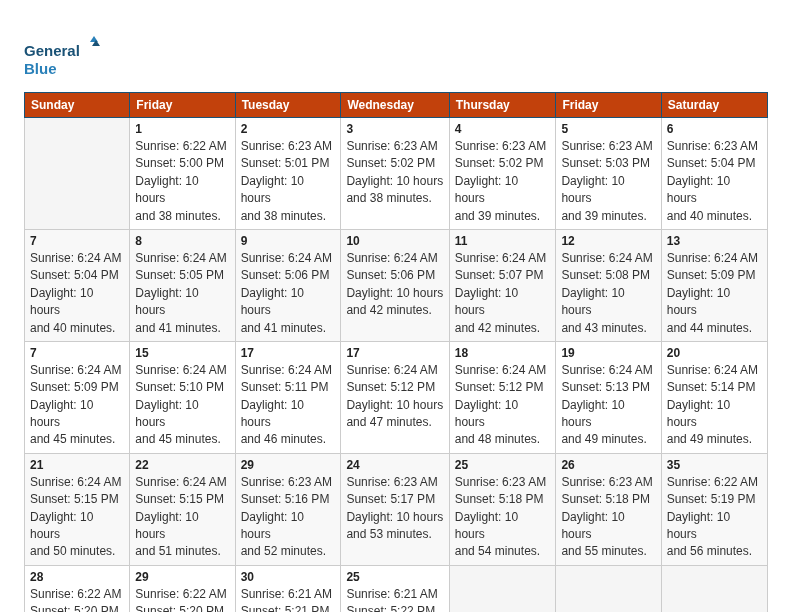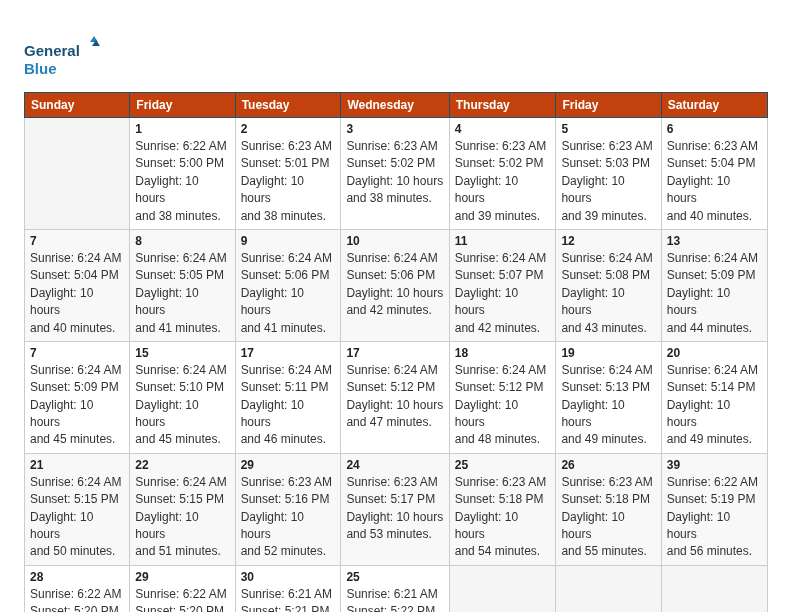--- a/index.html
+++ b/index.html
@@ -225,21 +225,21 @@
           </td>
           <td>
             <span class="day-number">25</span>
             <div class="day-info">Sunrise: 6:23 AM<br>Sunset: 5:18 PM<br>Daylight: 10 hours<br>and 54 minutes.</div>
           </td>
           <td>
             <span class="day-number">26</span>
             <div class="day-info">Sunrise: 6:23 AM<br>Sunset: 5:18 PM<br>Daylight: 10 hours<br>and 55 minutes.</div>
           </td>
           <td>
-            <span class="day-number">39</span>
+            <span class="day-number">35</span>
             <div class="day-info">Sunrise: 6:22 AM<br>Sunset: 5:19 PM<br>Daylight: 10 hours<br>and 56 minutes.</div>
           </td>
         </tr>
         <tr>
           <td>
             <span class="day-number">28</span>
             <div class="day-info">Sunrise: 6:22 AM<br>Sunset: 5:20 PM<br>Daylight: 10 hours<br>and 57 minutes.</div>
           </td>
           <td>
             <span class="day-number">29</span>

